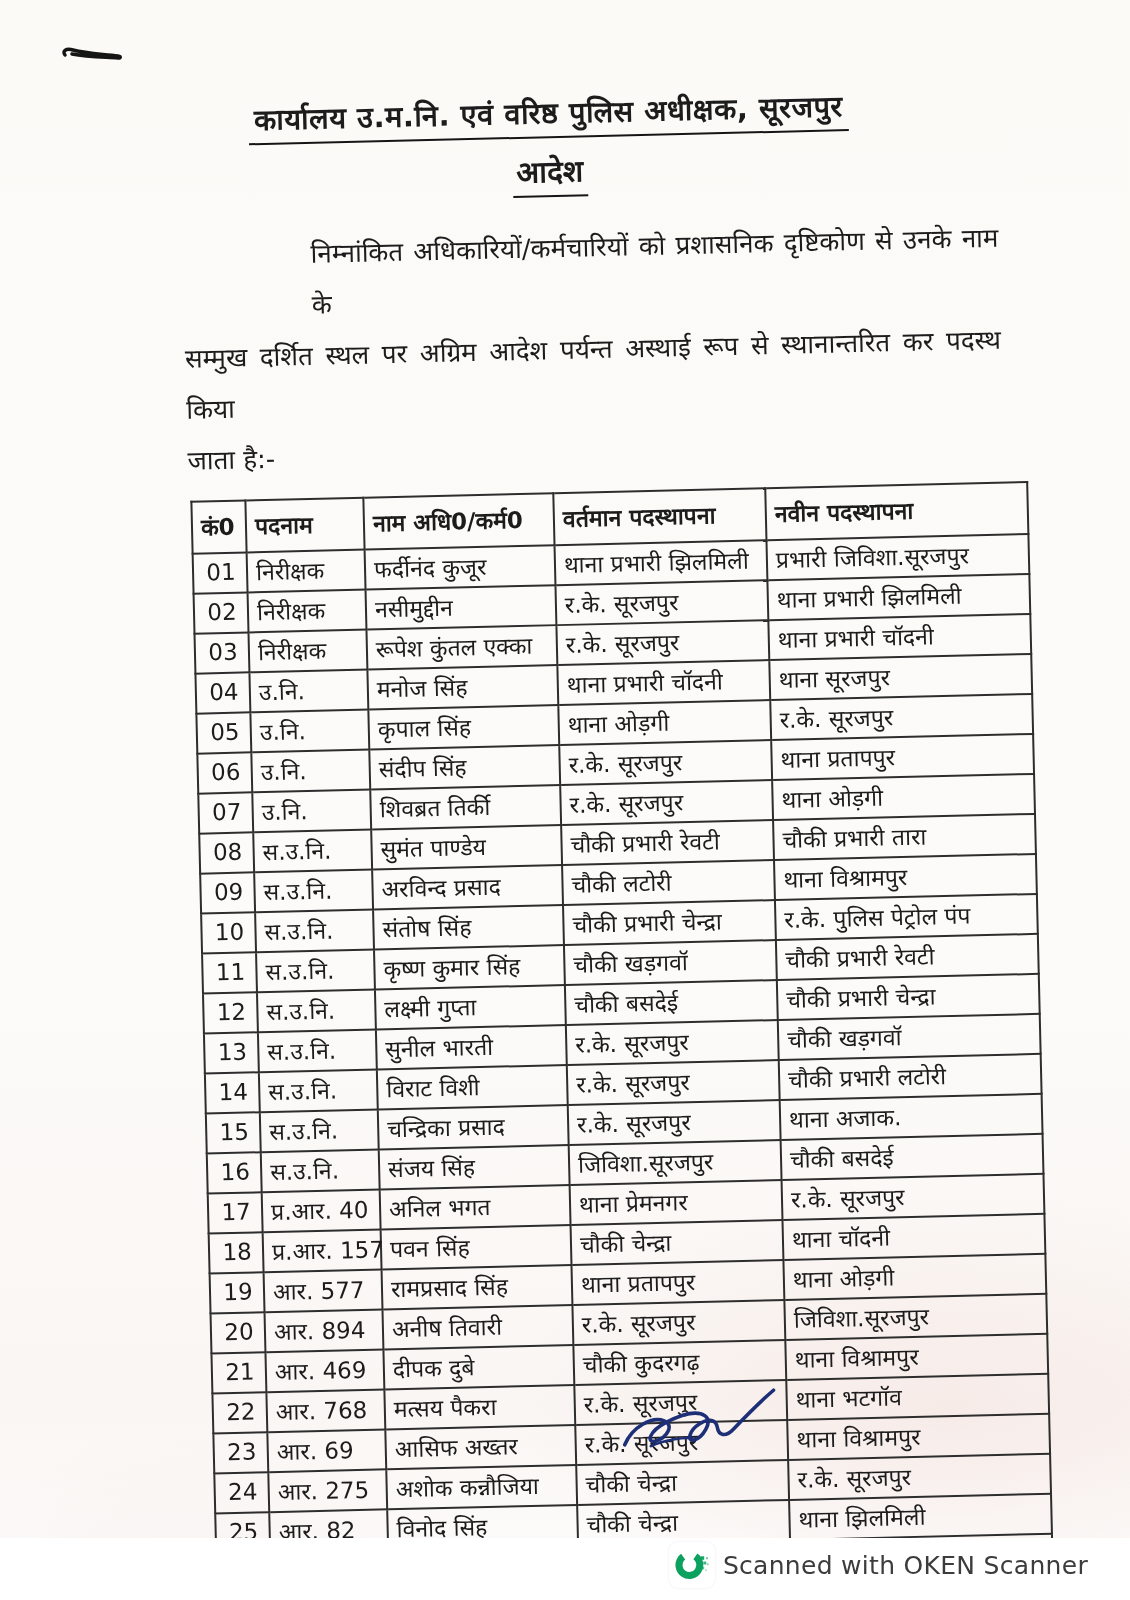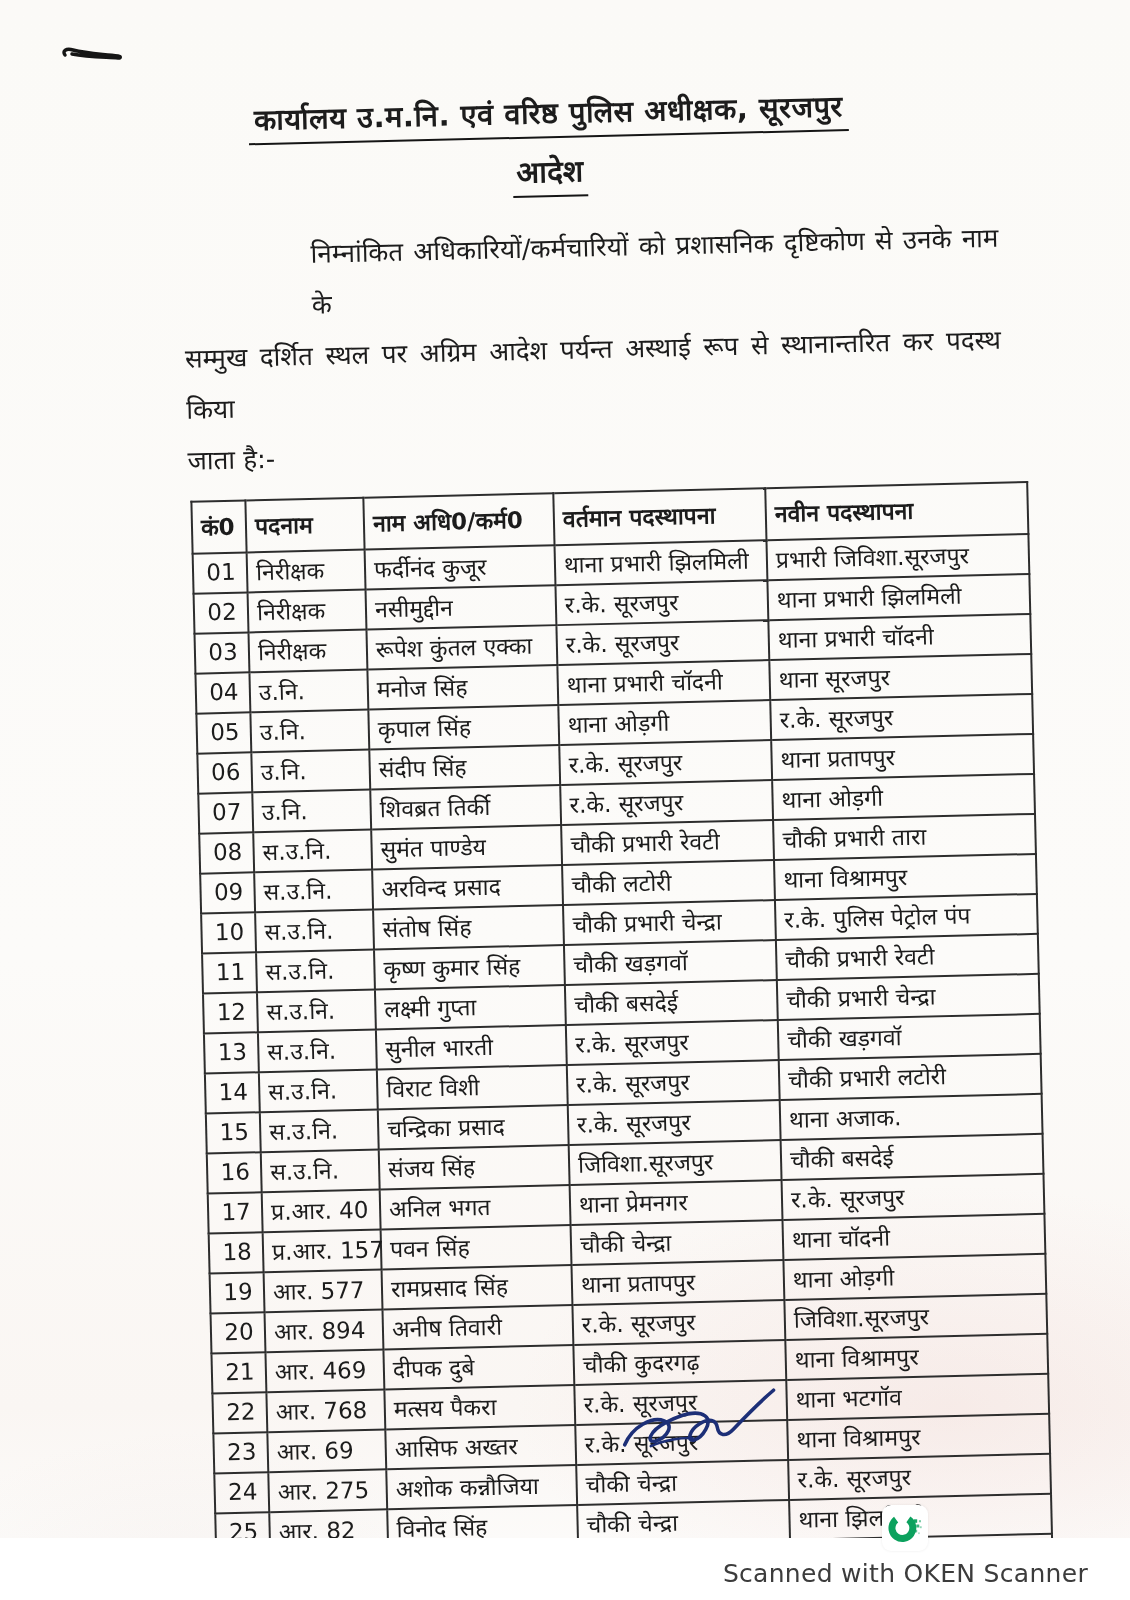--- a/index.html
+++ b/index.html
@@ -44,21 +44,21 @@
     white-space:nowrap;overflow:visible;vertical-align:middle;
   }
   table.transfer th{font-weight:bold;height:44px;text-align:left;}
   table.transfer td{height:31px;font-weight:500;}
   td.c-sno, th.c-sno{text-align:center;padding-left:2px;padding-right:2px;}
   .signature{position:absolute;left:598px;top:1382px;}
   .footer-strip{
     position:absolute;left:0;bottom:0;width:1130px;height:62px;background:#ffffff;
   }
   .scan-badge{
-    position:absolute;right:42px;bottom:12px;display:flex;align-items:center;gap:8px;flex-direction:column;
+    position:absolute;right:42px;bottom:12px;display:flex;align-items:center;gap:8px;
   }
   .scan-logo{
     width:46px;height:46px;background:#ffffff;border-radius:9px;
     display:flex;align-items:center;justify-content:center;
     box-shadow:0 0 3px rgba(0,0,0,0.08);
   }
   .scan-text{font-size:25px;color:#3c3c3c;letter-spacing:0.3px;}
 </style>
 </head>
 <body>

